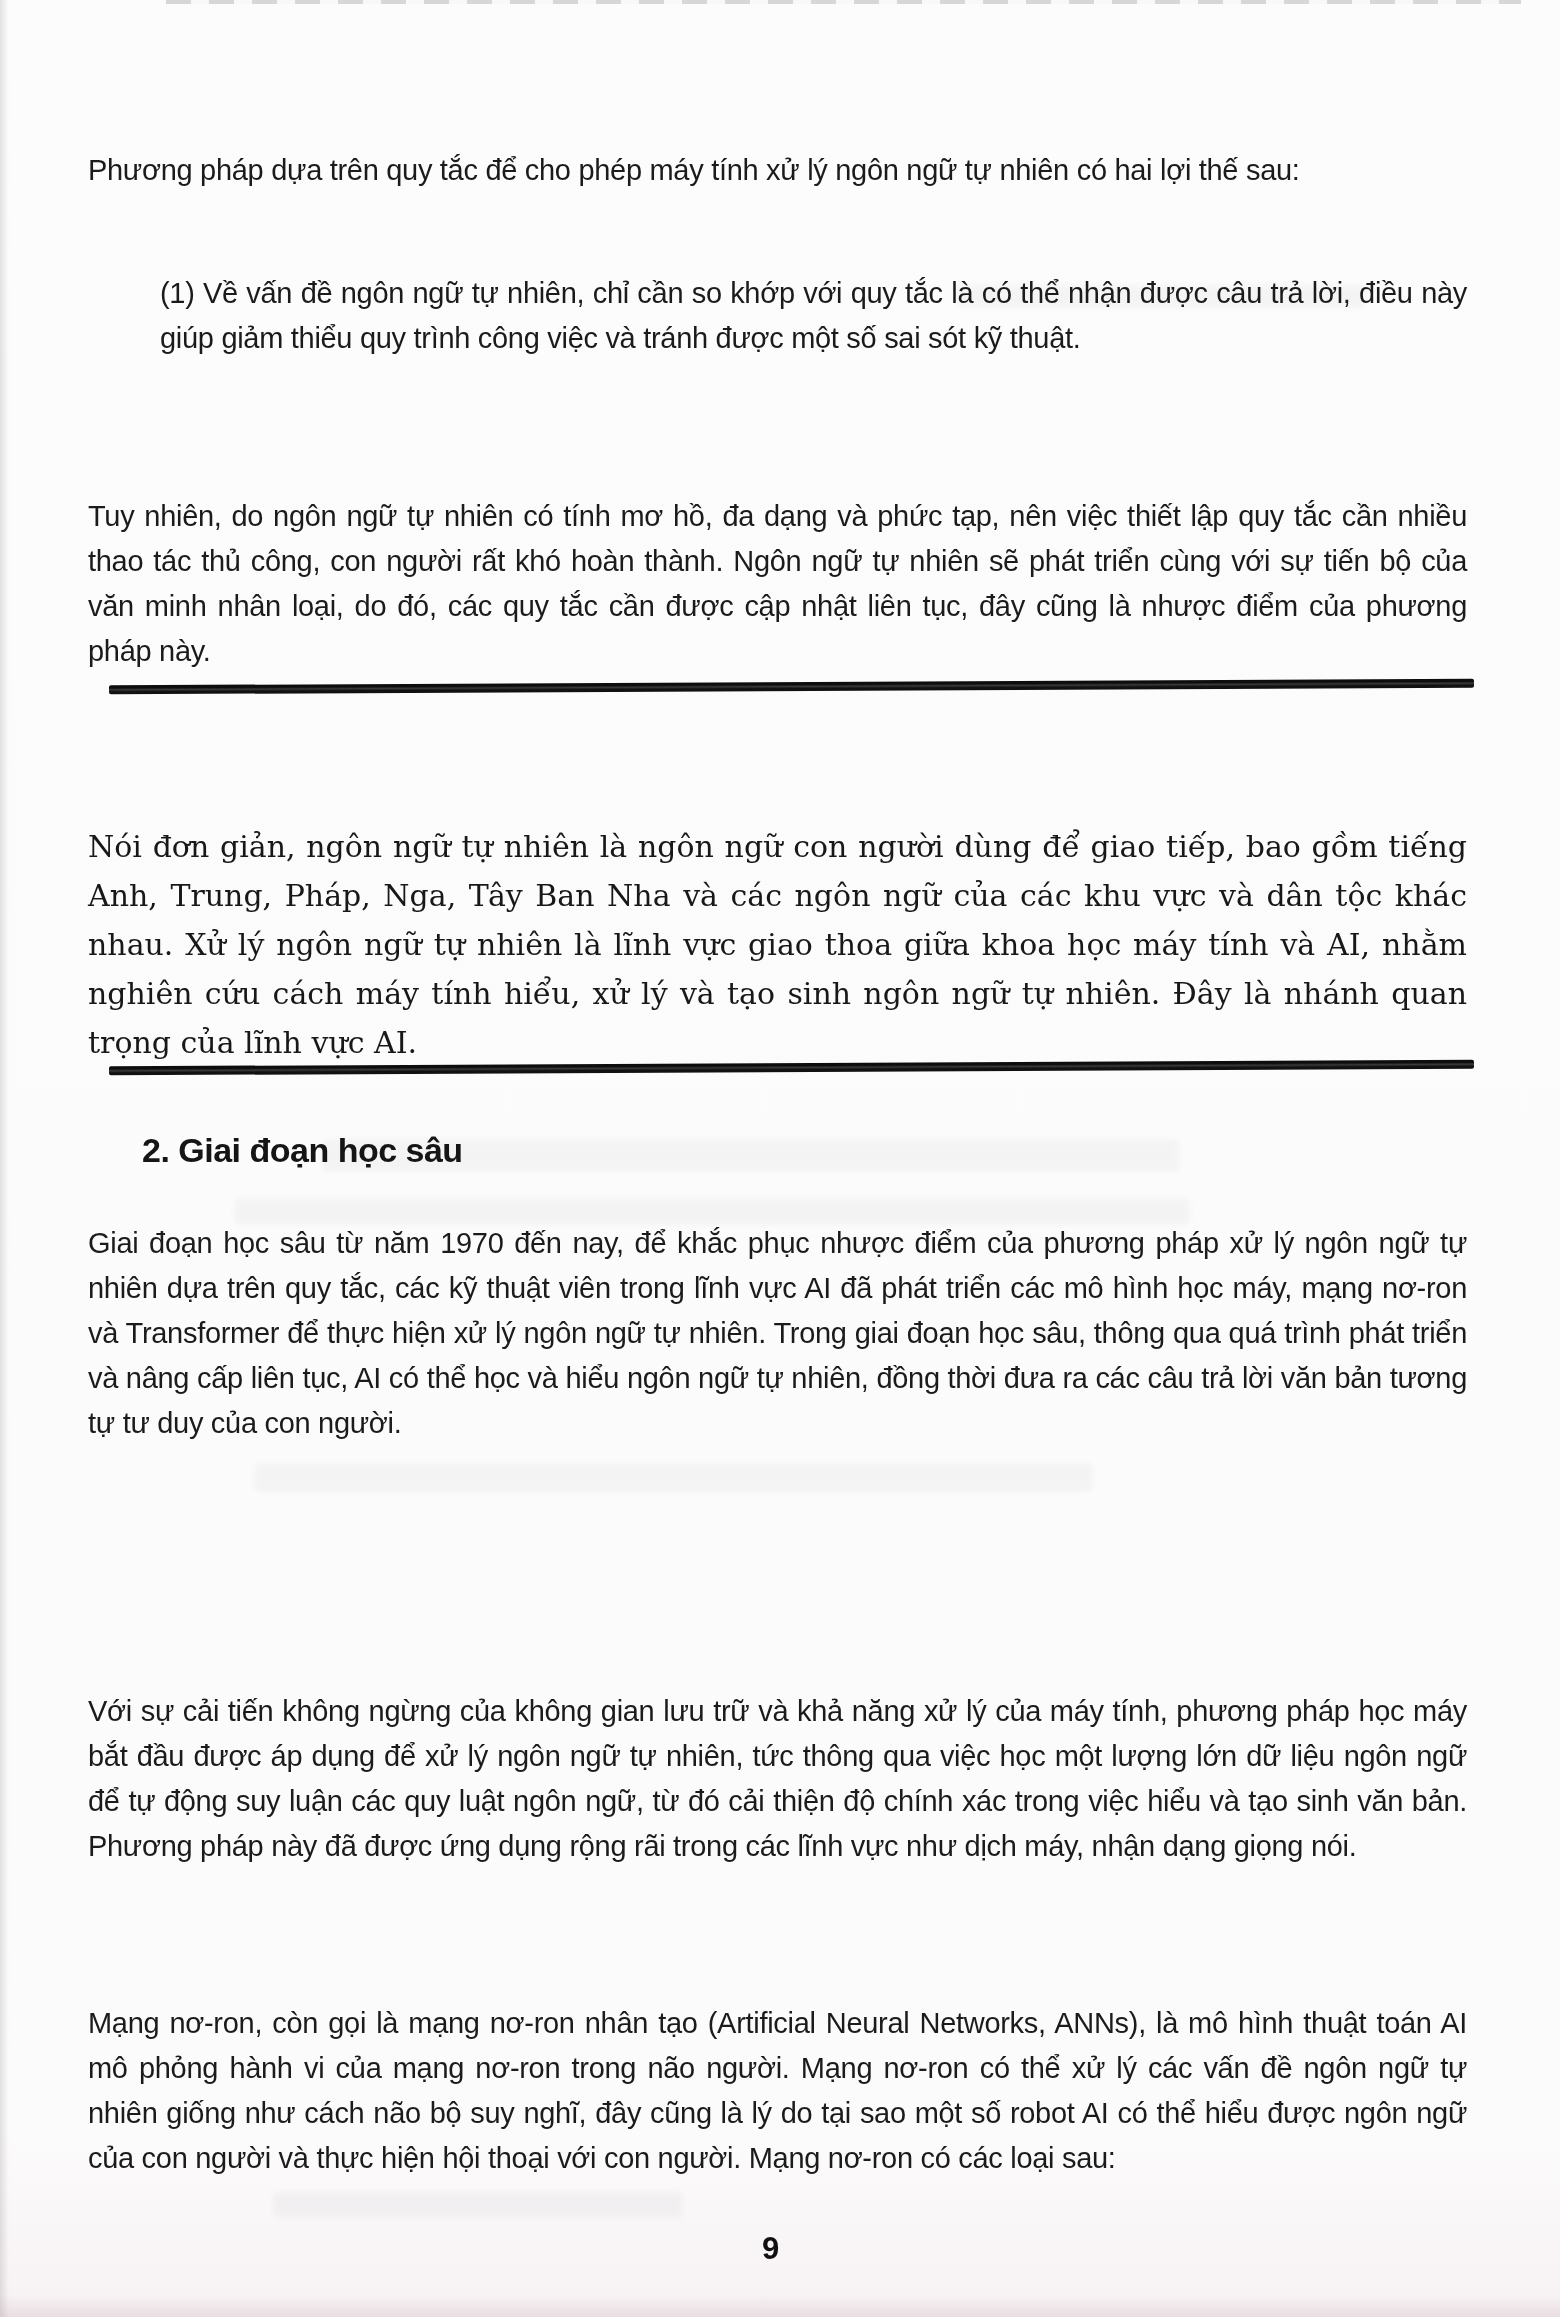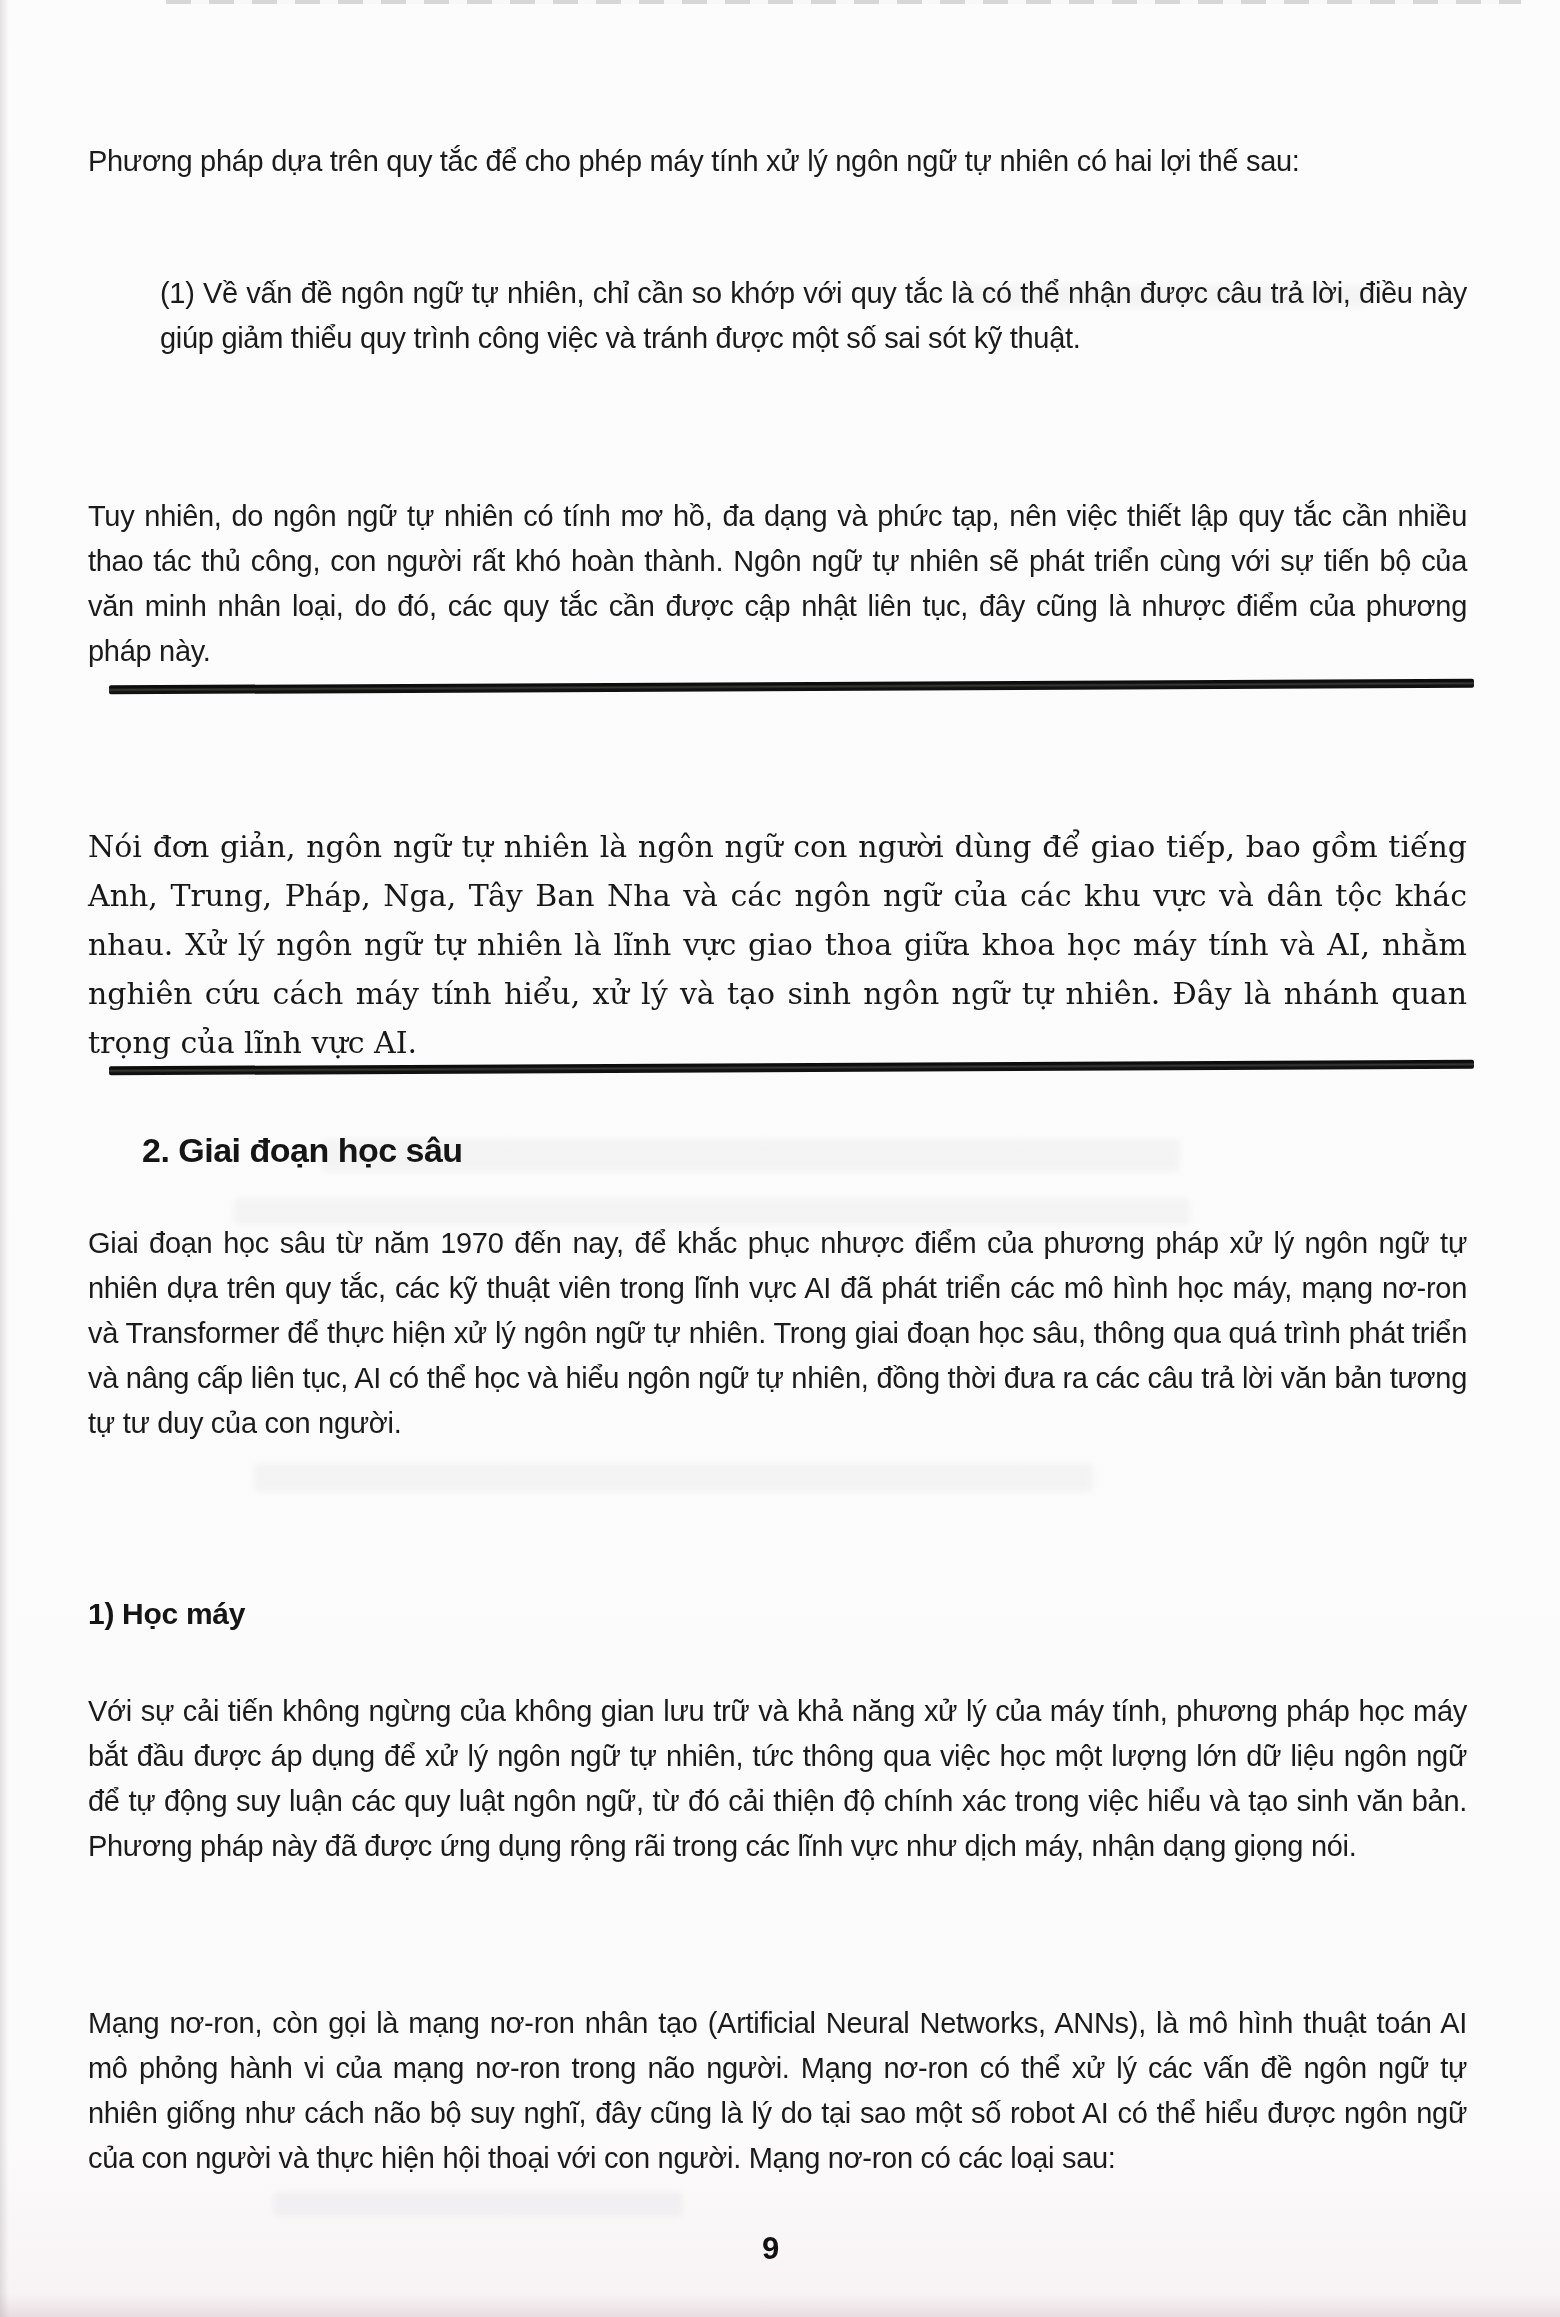--- a/index.html
+++ b/index.html
@@ -112,39 +112,38 @@
   <div class="edge-top"></div>
   <div class="edge-left"></div>
   <div class="edge-bottom"></div>
 
   <div class="ghost" style="top:1139px; left:322px; width:858px; height:33px;"></div>
   <div class="ghost" style="top:1198px; left:234px; width:956px; height:27px;"></div>
   <div class="ghost" style="top:1463px; left:254px; width:839px; height:29px;"></div>
   <div class="ghost" style="top:2192px; left:273px; width:410px; height:25px;"></div>
   <div class="ghost" style="top:285px; left:956px; width:410px; height:23.4px;"></div>
 
-  <p class="block body-text" style="top:110px;">Phương pháp dựa trên quy tắc để cho phép máy tính xử lý ngôn ngữ tự nhiên có hai lợi thế sau:</p>
+  <p class="block body-text" style="top:119px;">Phương pháp dựa trên quy tắc để cho phép máy tính xử lý ngôn ngữ tự nhiên có hai lợi thế sau:</p>
 
   <p class="block body-text indent" style="top:242px;">(1) Về vấn đề ngôn ngữ tự nhiên, chỉ cần so khớp với quy tắc là có thể nhận được câu trả lời, điều này giúp giảm thiểu quy trình công việc và tránh được một số sai sót kỹ thuật.</p>
 
   <p class="block body-text" style="top:465px;">Tuy nhiên, do ngôn ngữ tự nhiên có tính mơ hồ, đa dạng và phức tạp, nên việc thiết lập quy tắc cần nhiều thao tác thủ công, con người rất khó hoàn thành. Ngôn ngữ tự nhiên sẽ phát triển cùng với sự tiến bộ của văn minh nhân loại, do đó, các quy tắc cần được cập nhật liên tục, đây cũng là nhược điểm của phương pháp này.</p>
 
   <div class="rule" style="top:682px;"></div>
 
 
   <p class="block note-body">Nói đơn giản, ngôn ngữ tự nhiên là ngôn ngữ con người dùng để giao tiếp, bao gồm tiếng Anh, Trung, Pháp, Nga, Tây Ban Nha và các ngôn ngữ của các khu vực và dân tộc khác nhau. Xử lý ngôn ngữ tự nhiên là lĩnh vực giao thoa giữa khoa học máy tính và AI, nhằm nghiên cứu cách máy tính hiểu, xử lý và tạo sinh ngôn ngữ tự nhiên. Đây là nhánh quan trọng của lĩnh vực AI.</p>
 
   <div class="rule" style="top:1063px;"></div>
 
   <h2 class="block h-section" style="margin:0;">2. Giai đoạn học sâu</h2>
 
   <p class="block body-text" style="top:1192px;">Giai đoạn học sâu từ năm 1970 đến nay, để khắc phục nhược điểm của phương pháp xử lý ngôn ngữ tự nhiên dựa trên quy tắc, các kỹ thuật viên trong lĩnh vực AI đã phát triển các mô hình học máy, mạng nơ-ron và Transformer để thực hiện xử lý ngôn ngữ tự nhiên. Trong giai đoạn học sâu, thông qua quá trình phát triển và nâng cấp liên tục, AI có thể học và hiểu ngôn ngữ tự nhiên, đồng thời đưa ra các câu trả lời văn bản tương tự tư duy của con người.</p>
 
 
-  <h3 class="block h-sub" style="top:1597px; margin:0;">1) Học máy</h3>
 
   <p class="block body-text" style="top:1660px;">Với sự cải tiến không ngừng của không gian lưu trữ và khả năng xử lý của máy tính, phương pháp học máy bắt đầu được áp dụng để xử lý ngôn ngữ tự nhiên, tức thông qua việc học một lượng lớn dữ liệu ngôn ngữ để tự động suy luận các quy luật ngôn ngữ, từ đó cải thiện độ chính xác trong việc hiểu và tạo sinh văn bản. Phương pháp này đã được ứng dụng rộng rãi trong các lĩnh vực như dịch máy, nhận dạng giọng nói.</p>
 
 
   <p class="block body-text" style="top:1972px;">Mạng nơ-ron, còn gọi là mạng nơ-ron nhân tạo (Artificial Neural Networks, ANNs), là mô hình thuật toán AI mô phỏng hành vi của mạng nơ-ron trong não người. Mạng nơ-ron có thể xử lý các vấn đề ngôn ngữ tự nhiên giống như cách não bộ suy nghĩ, đây cũng là lý do tại sao một số robot AI có thể hiểu được ngôn ngữ của con người và thực hiện hội thoại với con người. Mạng nơ-ron có các loại sau:</p>
 
   <div class="page-number">9</div>
 
 </div>
 

